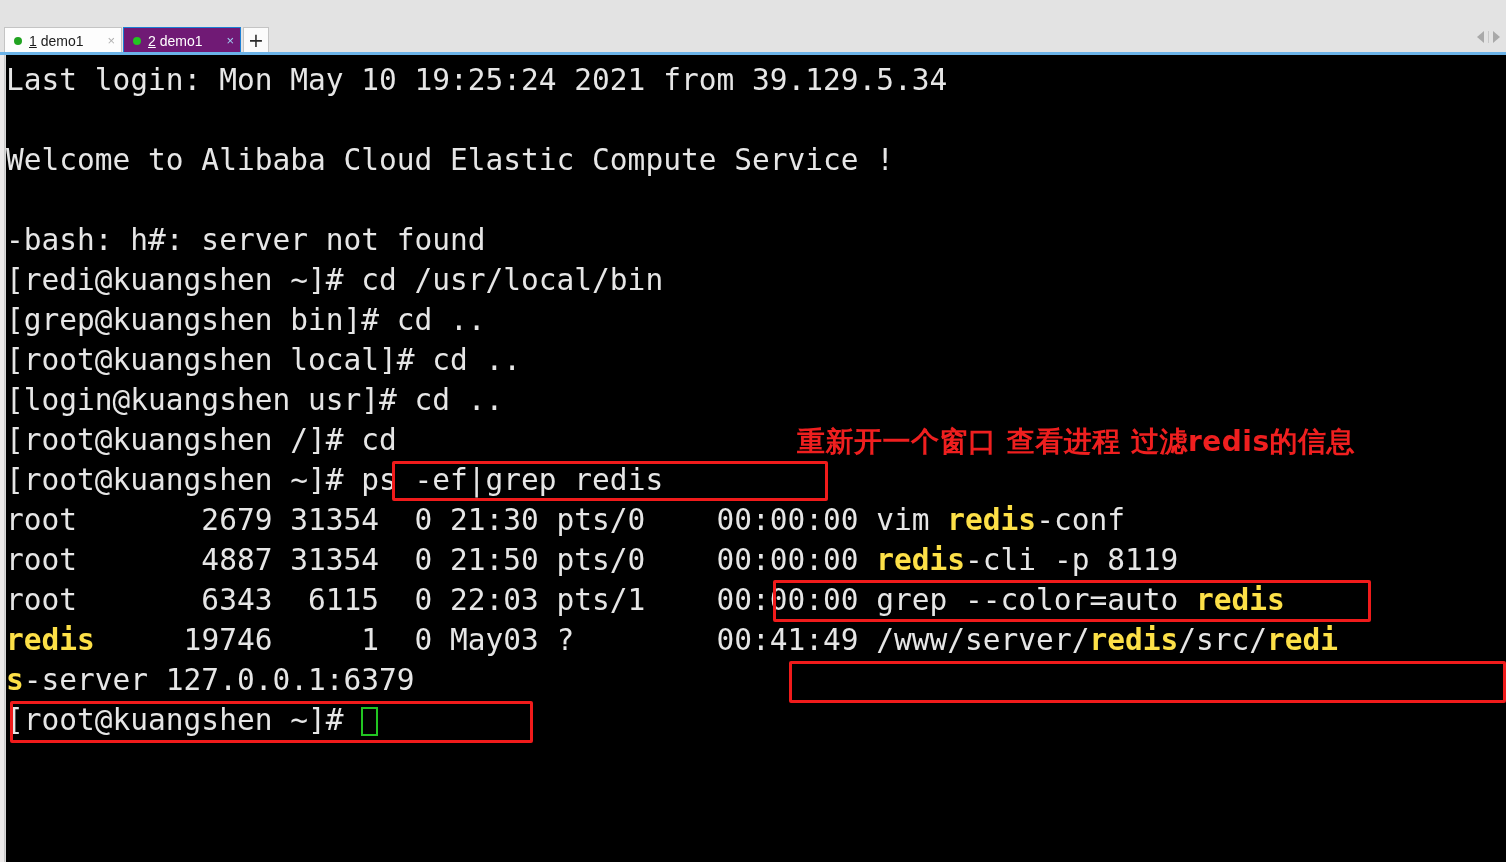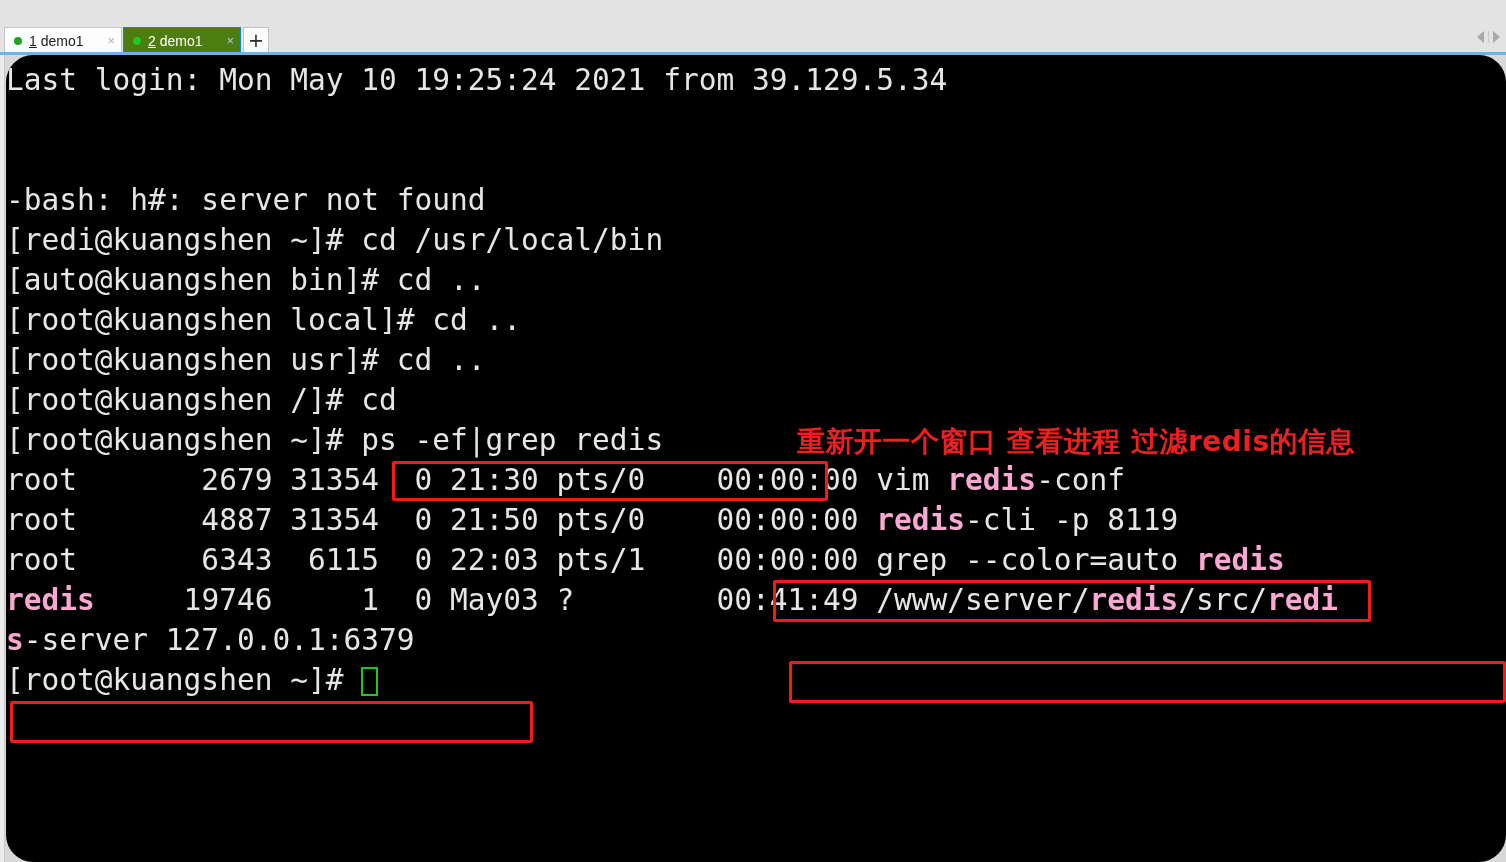--- a/index.html
+++ b/index.html
@@ -28,21 +28,21 @@
     display: flex; align-items: center;
     padding: 0 6px 0 9px;
     font-size: 14px;
     cursor: default;
     border: 1px solid #b8b8b8;
     border-bottom: none;
     margin-right: 1px;
     min-width: 118px;
   }
   .tab.inactive { background: #fdfdfd; color: #1c1c1c; border-color: #c4c4c4; }
-  .tab.active   { background: #4d7c0f; color: #ffffff; border-color: #1a7fd4; }
+  .tab.active   { background: #701a75; color: #ffffff; border-color: #1a7fd4; }
   .tab-dot {
     width: 8px; height: 8px; border-radius: 50%;
     background: #21a321; margin-right: 7px; flex: none;
   }
   .tab.active .tab-dot { background: #22c522; }
   .tab-label { white-space: nowrap; font-size: 14px; letter-spacing: 0px; }
   .tab-label .mn { text-decoration: underline; }
   .tab-close {
     margin-left: auto; padding-left: 14px;
     font-size: 13px; line-height: 1;
@@ -87,24 +87,23 @@
   }
   #term {
     position: absolute; left: 6px; top: 0; width: 1500px; height: 807px;
     background: #000000;
     font-family: "DejaVu Sans Mono", monospace;
     font-size: 29.5px;
     line-height: 40px;
     color: #e6e6e6;
     overflow: hidden;
     padding-top: 5px;
-    border-radius: 27px;
   }
   .line { height: 40px; white-space: pre; position: relative; }
-  .rb { color: #f9a8d4; font-weight: bold; }
+  .rb { color: #fde047; font-weight: bold; }
   .blank { height: 40px; }
 
   .cursor {
     display: inline-block;
     width: 17px; height: 29px;
     border: 2px solid #22c522;
     vertical-align: -6px;
     background: transparent;
   }
 
@@ -159,26 +158,27 @@
     <div id="tab-underline"></div>
   </div>
 
   <div id="term-wrap">
     <div id="term-gutter"></div>
 
     <div id="term">
 
       <div class="line">Last login: Mon May 10 19:25:24 2021 from 39.129.5.34</div>
       <div class="blank"></div>
+      <div class="line">Welcome to Alibaba Cloud Elastic Compute Service !</div>
       <div class="blank"></div>
       <div class="line">-bash: h#: server not found</div>
       <div class="line">[redi@kuangshen ~]# cd /usr/local/bin</div>
-      <div class="line">[auto@kuangshen bin]# cd ..</div>
+      <div class="line">[grep@kuangshen bin]# cd ..</div>
       <div class="line">[root@kuangshen local]# cd ..</div>
-      <div class="line">[root@kuangshen usr]# cd ..</div>
+      <div class="line">[login@kuangshen usr]# cd ..</div>
       <div class="line">[root@kuangshen /]# cd</div>
 
       <div class="line"><span>[root@kuangshen ~]# </span><span>ps -ef|grep redis</span></div>
 
       <div class="line"><span>root       2679 31354  0 21:30 pts/0    00:00:00 vim </span><span class="rb">redis</span><span>-conf</span></div>
 
 
       <div class="line"><span>root       4887 31354  0 21:50 pts/0    00:00:00 </span><span class="rb">redis</span><span>-cli -p 8119</span></div>
 
       <div class="line"><span>root       6343  6115  0 22:03 pts/1    00:00:00 grep --color=auto </span><span class="rb">redis</span></div>

